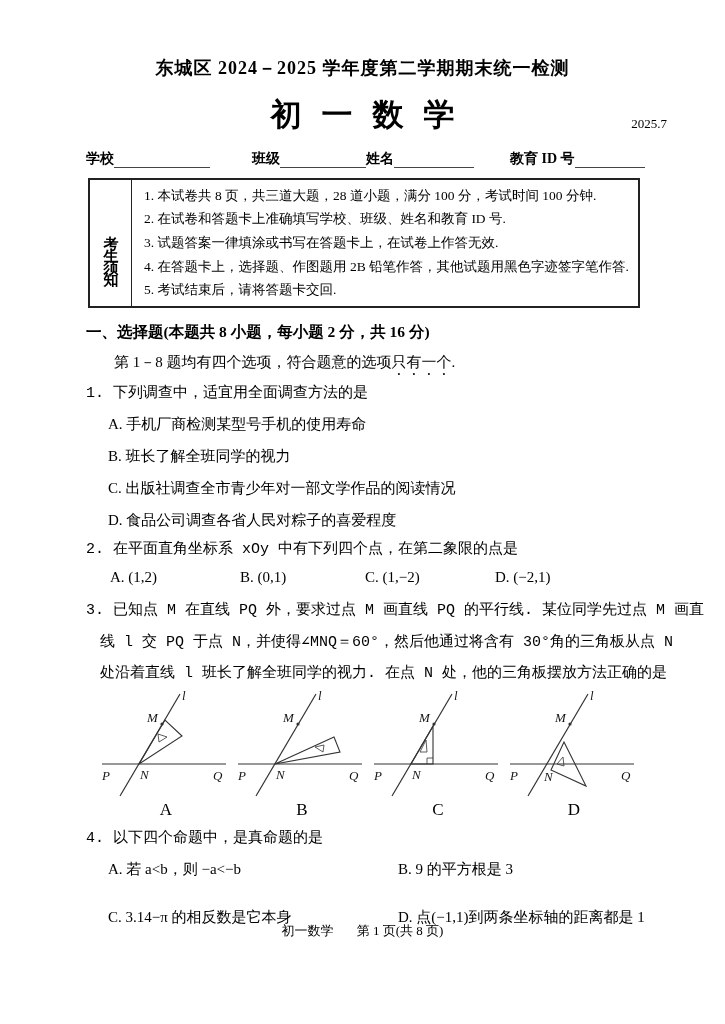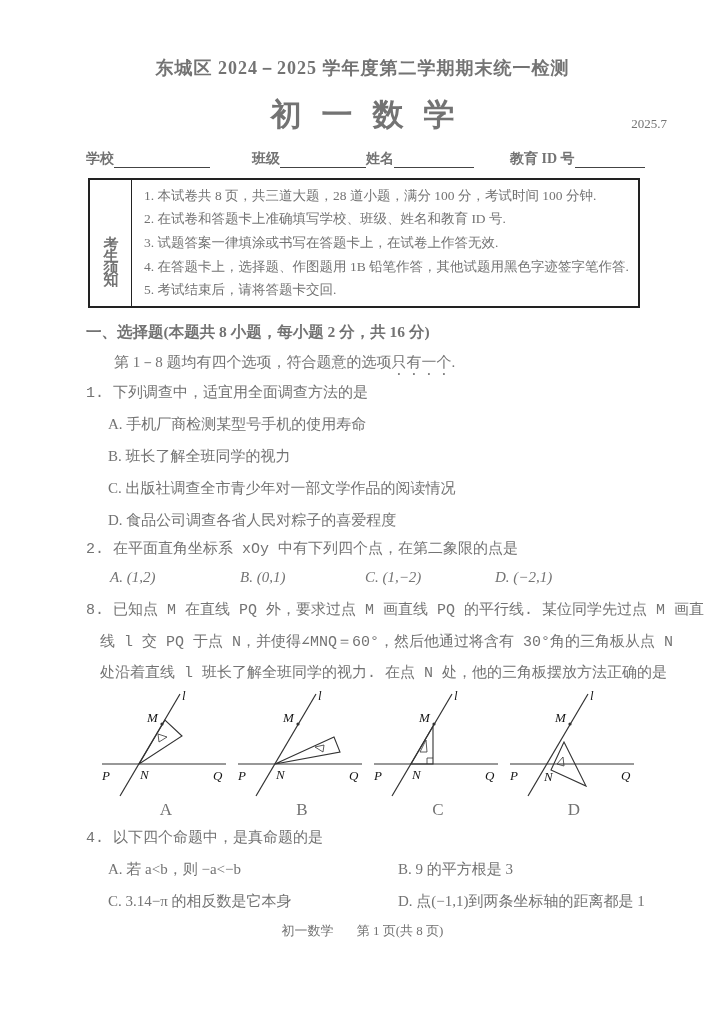--- a/index.html
+++ b/index.html
@@ -1,18 +1,18 @@
 <!DOCTYPE html>
 <html><head>
 <meta charset="utf-8">
 <style>
   html,body { margin:0; padding:0; background:#e8e8e8; }
   .page {
     position:relative; width:725px; height:1024px; margin:0 auto;
-    background:#ffffff; color:#737373; overflow:hidden;
+    background:#ffffff; color:#000000; overflow:hidden;
     font-family:"Liberation Serif","DejaVu Serif",serif;
   }
   .abs { position:absolute; }
   .exam-title { left:0; top:56px; width:725px; text-align:center;
     font-size:18px; font-weight:bold; letter-spacing:1px; }
   .subject-title { left:0; top:94px; width:725px; text-align:center;
     font-size:31px; font-weight:600; letter-spacing:20px; text-indent:20px; }
   .exam-date { right:58px; top:116px; font-size:13px; }
 
   .info-row { left:86px; top:150px; width:560px; display:flex;
@@ -37,38 +37,38 @@
 
   .stem { font-size:15px; white-space:nowrap;font-family:Liberation Mono, monospace; }
   .opt  { font-size:15px; white-space:nowrap; }
   .q1-stem { left:86px; top:383px; }
   .q1-a { left:108px; top:415px; }
   .q1-b { left:108px; top:447px; }
   .q1-c { left:108px; top:479px; }
   .q1-d { left:108px; top:511px; }
   .q2-stem { left:86px; top:539px; }
   .q2-opts { left:110px; top:569px; width:535px; display:grid;
-    grid-template-columns:130px 125px 130px auto; font-size:15px;font-style:italic; }
+    grid-template-columns:130px 125px 130px auto; font-size:15px; }
   .q3-l1 { left:86px; top:600px; }
   .q3-l2 { left:100px; top:632px; }
   .q3-l3 { left:100px; top:663px; }
 
   .diagram-row { left:98px; top:686px; width:560px; display:flex; }
   .fig { width:136px; display:flex; flex-direction:column; align-items:center; }
   .fig svg { display:block; }
   .fig-letter { font-size:17px; margin-top:2px; }
   .dg-line { stroke:#333; stroke-width:1.2; fill:none; }
   .dg-tri  { stroke:#333; stroke-width:1.1; fill:none; }
   .dg-mark { stroke:#333; stroke-width:0.8; fill:none; }
   .dg-text { font-size:13px; font-style:italic; fill:#161616;
     font-family:"Liberation Serif","DejaVu Serif",serif; }
 
   .q4-stem { left:86px; top:828px; }
   .q4-grid { left:108px; top:860px; width:545px; display:grid;
-    grid-template-columns:290px auto; row-gap:13px; font-size:15px; }
+    grid-template-columns:290px auto; row-gap:29px; font-size:15px; }
   .footer { left:0; top:922px; width:725px; text-align:center; font-size:13px; }
   .footer span { margin:0 10px; }
 </style>
 </head>
 <body>
 
 <div class="page">
 
   <div class="abs exam-title">东城区 2024－2025 学年度第二学期期末统一检测</div>
   <div class="abs subject-title">初一数学</div>
@@ -92,21 +92,21 @@
       <span class="blank" style="width:70px"></span>
     </div>
   </div>
 
   <div class="abs notice-box">
     <div class="notice-side">考生须知</div>
     <div class="notice-items">
       <div class="notice-item">1. 本试卷共 8 页，共三道大题，28 道小题，满分 100 分，考试时间 100 分钟.</div>
       <div class="notice-item">2. 在试卷和答题卡上准确填写学校、班级、姓名和教育 ID 号.</div>
       <div class="notice-item">3. 试题答案一律填涂或书写在答题卡上，在试卷上作答无效.</div>
-      <div class="notice-item">4. 在答题卡上，选择题、作图题用 1B 铅笔作答，其他试题用黑色字迹签字笔作答.</div>
+      <div class="notice-item">4. 在答题卡上，选择题、作图题用 2B 铅笔作答，其他试题用黑色字迹签字笔作答.</div>
       <div class="notice-item">5. 考试结束后，请将答题卡交回.</div>
     </div>
   </div>
 
   <div class="abs sec-heading">一、选择题(本题共 8 小题，每小题 2 分，共 16 分)</div>
   <div class="abs sec-note"><span>第 1－8 题均有四个选项，符合题意的选项</span><span class="emph">只有一个</span><span>.</span></div>
 
   <div class="abs stem q1-stem">1. 下列调查中，适宜用全面调查方法的是</div>
   <div class="abs opt q1-b">B. 班长了解全班同学的视力</div>
   <div class="abs opt q1-a">A. 手机厂商检测某型号手机的使用寿命</div>
@@ -114,21 +114,21 @@
   <div class="abs opt q1-d">D. 食品公司调查各省人民对粽子的喜爱程度</div>
 
   <div class="abs stem q2-stem">2. 在平面直角坐标系 xOy 中有下列四个点，在第二象限的点是</div>
   <div class="abs q2-opts">
     <span>A. (1,2)</span>
     <span>B. (0,1)</span>
     <span>C. (1,−2)</span>
     <span>D. (−2,1)</span>
   </div>
 
-  <div class="abs stem q3-l1">8. 已知点 M 在直线 PQ 外，要求过点 M 画直线 PQ 的平行线. 某位同学先过点 M 画直</div>
+  <div class="abs stem q3-l1">3. 已知点 M 在直线 PQ 外，要求过点 M 画直线 PQ 的平行线. 某位同学先过点 M 画直</div>
   <div class="abs stem q3-l2">线 l 交 PQ 于点 N，并使得∠MNQ＝60°，然后他通过将含有 30°角的三角板从点 N</div>
   <div class="abs stem q3-l3">处沿着直线 l 班长了解全班同学的视力. 在点 N 处，他的三角板摆放方法正确的是</div>
 
   <div class="abs diagram-row">
 
     <div class="fig">
       <svg width="136" height="112" viewBox="0 0 136 112">
         <line class="dg-line" x1="4" y1="78" x2="128" y2="78"></line>
         <line class="dg-line" x1="22" y1="110" x2="82" y2="8"></line>
         <circle cx="64" cy="38" r="1.6" fill="#333"></circle>

